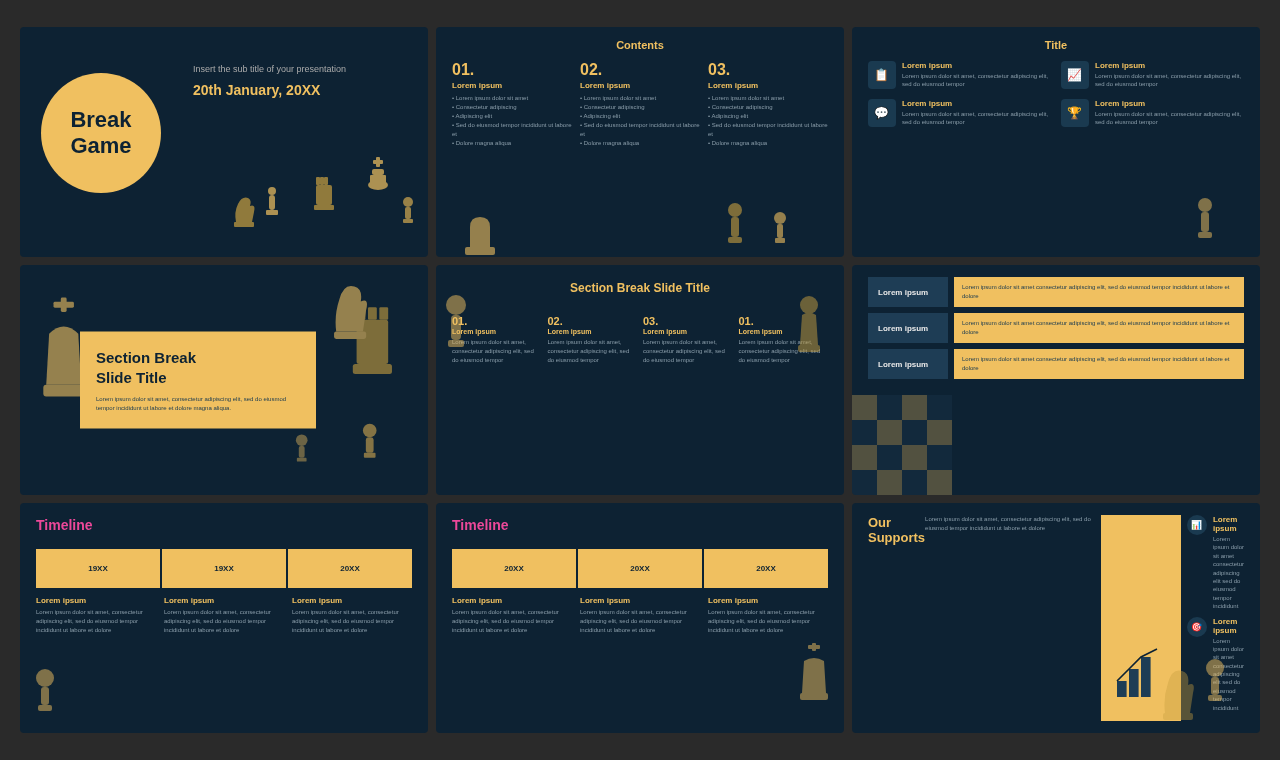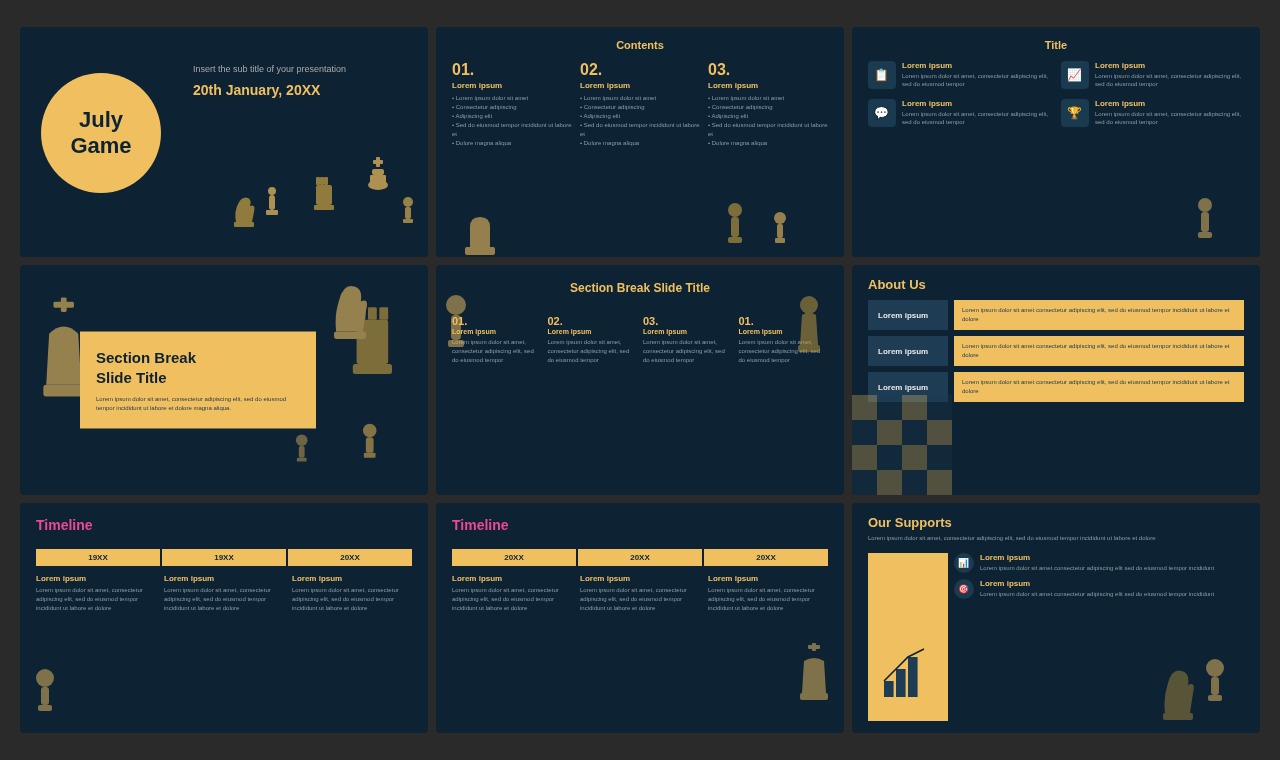--- a/index.html
+++ b/index.html
@@ -251,21 +251,21 @@
     .timeline-bar {
       display: flex;
       gap: 2px;
       margin-bottom: 8px;
     }
     .timeline-year {
       background: #f0c060;
       color: #0d2233;
       font-size: 8px;
       font-weight: bold;
-      padding: 4px 8px;
+      padding: 15px 8px;
       flex: 1;
       text-align: center;
     }
     .timeline-cols {
       display: flex;
       gap: 8px;
     }
     .timeline-col {
       flex: 1;
     }
@@ -277,21 +277,21 @@
     }
     .timeline-col-body {
       font-size: 6px;
       color: #8a9daa;
       line-height: 1.5;
     }
     
     .slide-9 {
       padding: 12px 16px;
       display: flex;
-      flex-direction: column;
+      flex-direction: row;
     }
     .supports-title {
       font-size: 13px;
       font-weight: bold;
       color: #f0c060;
       margin-bottom: 4px;
     }
     .supports-body {
       font-size: 6px;
       color: #8a9daa;
@@ -353,21 +353,21 @@
       opacity: 0.7;
     }
   </style>
 </head>
 <body>
 
 <div class="grid">
 
   <div class="slide slide-1">
     <div class="circle">
-      <div class="circle-text" style="white-space:pre-line;">July
+      <div class="circle-text" style="white-space:pre-line;">Break
 Game</div>
     </div>
     <div class="title-area">
       <div class="subtitle">Insert the sub title of your presentation</div>
       <div class="date">20th January, 20XX</div>
     </div>
 
     <svg class="chess-deco" style="bottom:0;right:0;width:250px;height:120px;" viewBox="0 0 250 120">
 
       <g fill="#f0c060" transform="translate(180,20)">
@@ -580,21 +580,20 @@
       <rect x="60" y="20" width="20" height="20" fill="#f0c060"></rect>
       <rect x="0" y="40" width="20" height="20" fill="#f0c060"></rect>
       <rect x="20" y="40" width="20" height="20" fill="#1e3d55"></rect>
       <rect x="40" y="40" width="20" height="20" fill="#f0c060"></rect>
       <rect x="60" y="40" width="20" height="20" fill="#1e3d55"></rect>
       <rect x="0" y="60" width="20" height="20" fill="#1e3d55"></rect>
       <rect x="20" y="60" width="20" height="20" fill="#f0c060"></rect>
       <rect x="40" y="60" width="20" height="20" fill="#1e3d55"></rect>
       <rect x="60" y="60" width="20" height="20" fill="#f0c060"></rect>
     </svg>
-    <div class="about-title">About Us</div>
     <div class="about-rows">
       <div class="about-row">
         <div class="about-label">Lorem ipsum</div>
         <div class="about-content">Lorem ipsum dolor sit amet consectetur adipiscing elit, sed do eiusmod tempor incididunt ut labore et dolore</div>
       </div>
       <div class="about-row">
         <div class="about-label">Lorem ipsum</div>
         <div class="about-content">Lorem ipsum dolor sit amet consectetur adipiscing elit, sed do eiusmod tempor incididunt ut labore et dolore</div>
       </div>
       <div class="about-row">

